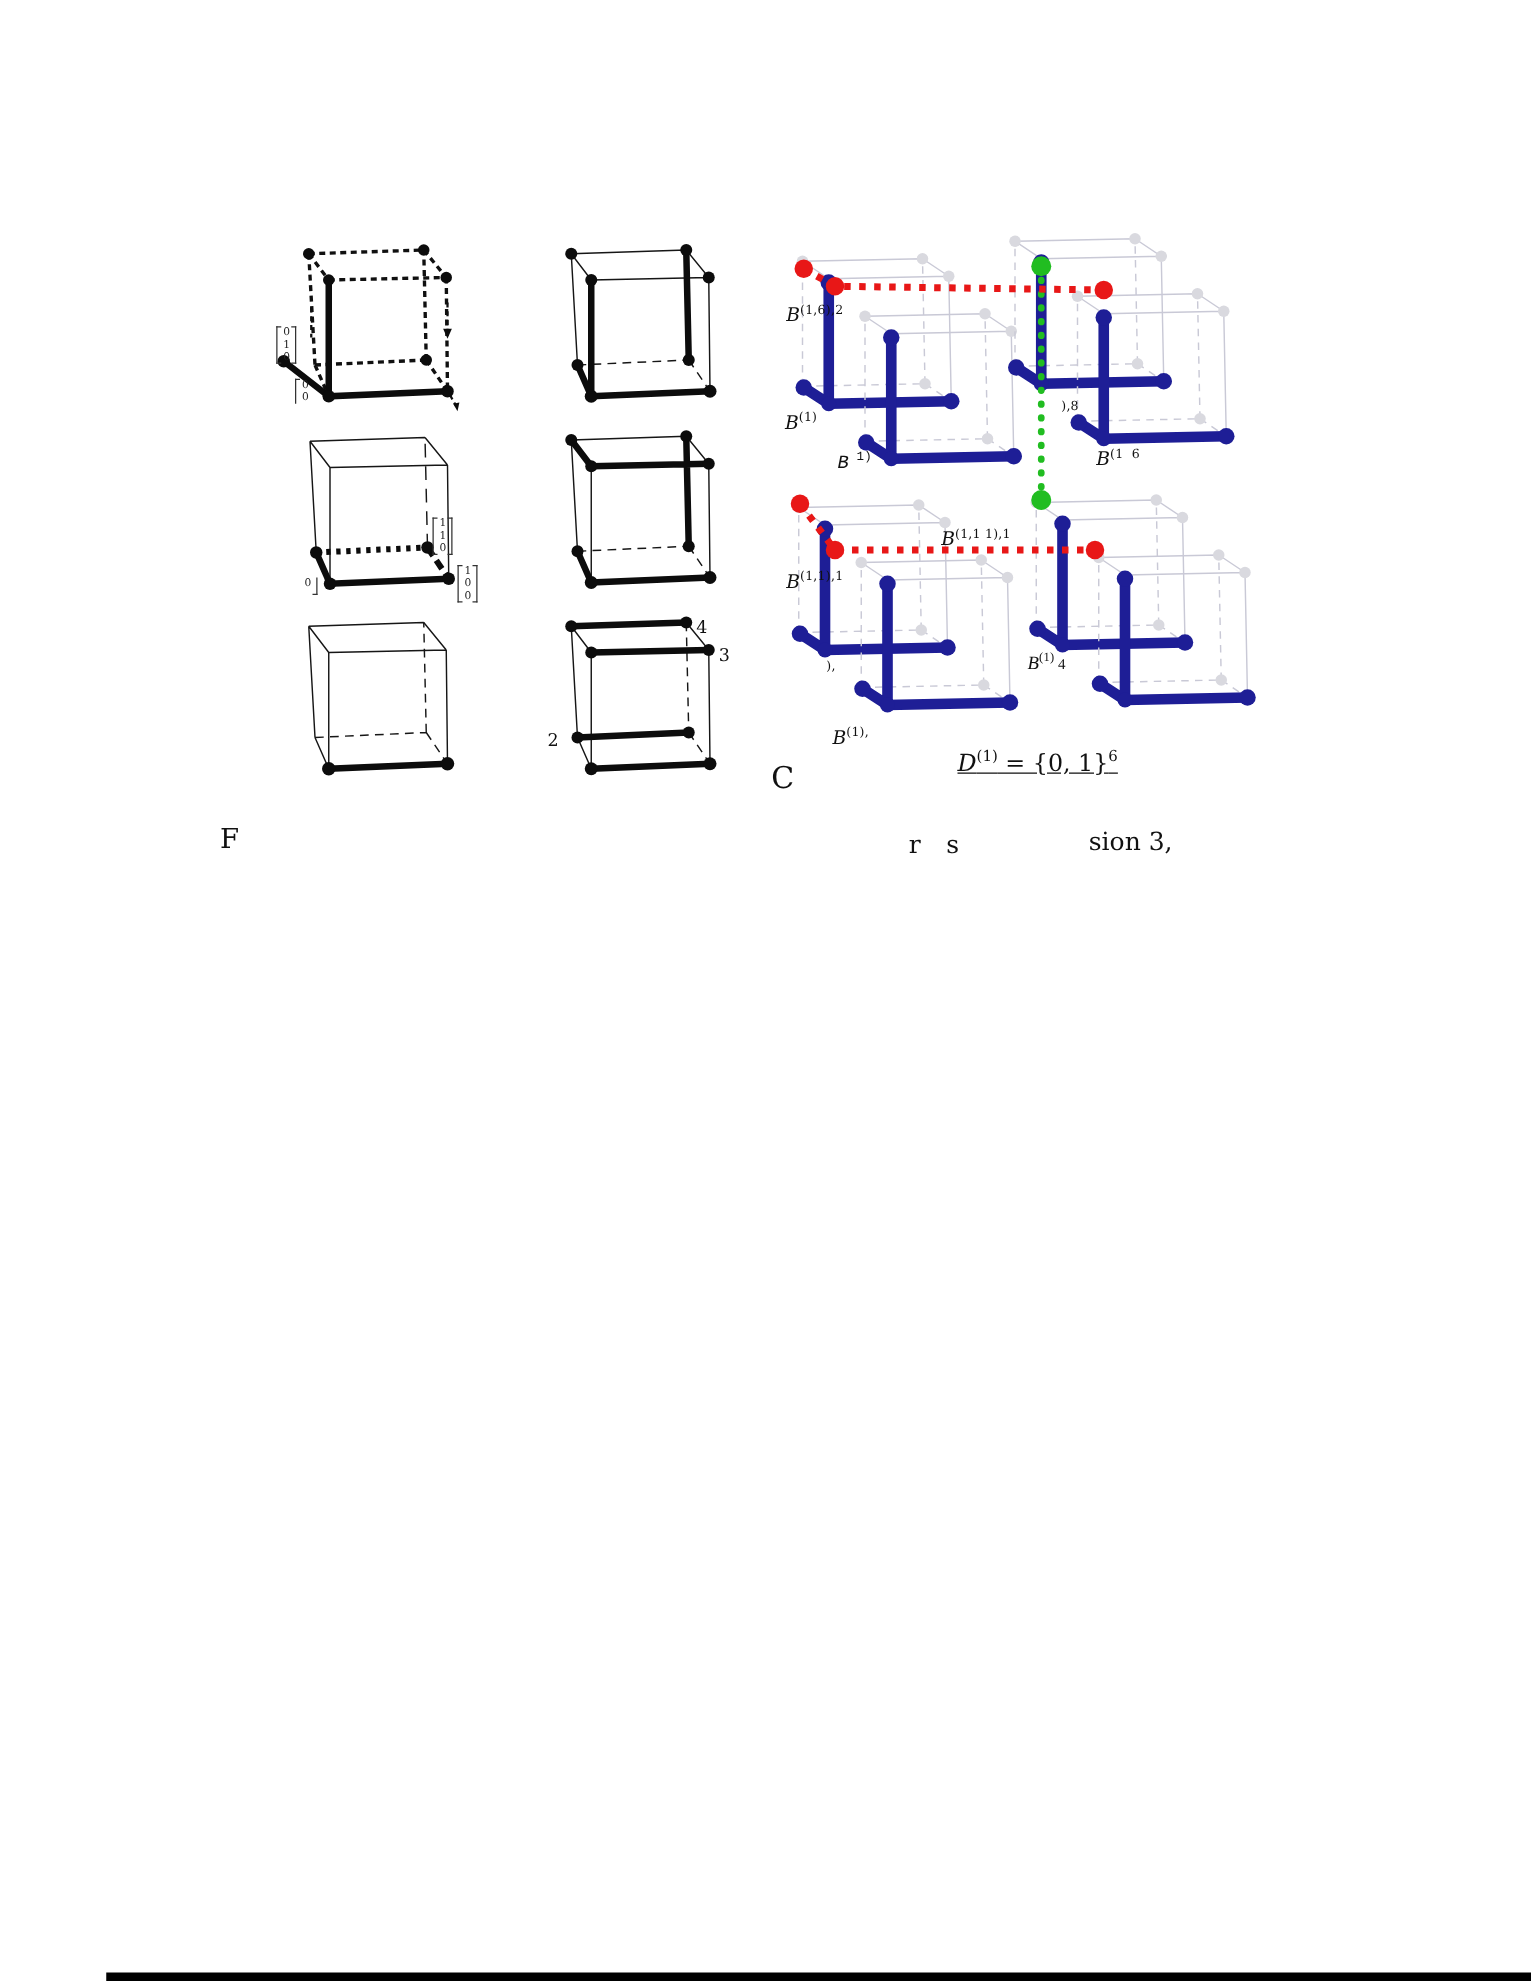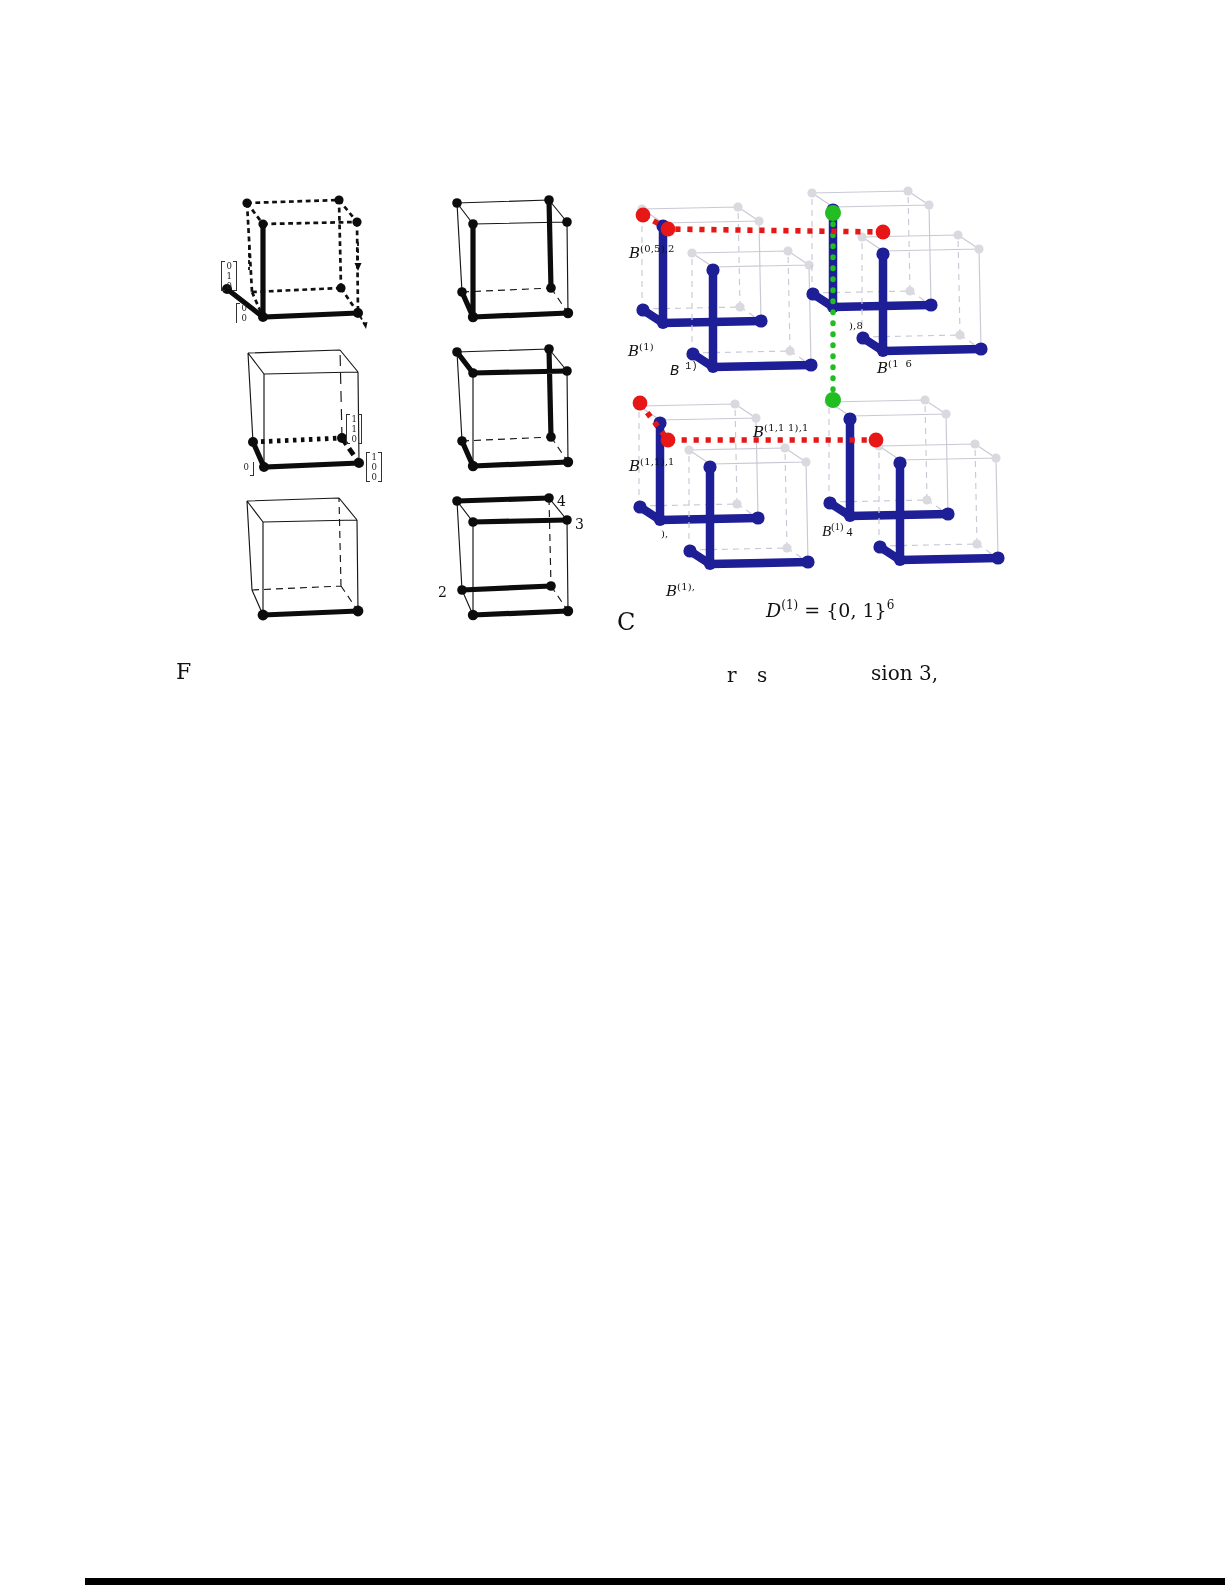--- a/index.html
+++ b/index.html
@@ -28,21 +28,21 @@
   .rl  {stroke:var(--red);stroke-width:5.6;fill:none;stroke-dasharray:5.2 6.8;}
   .rd  {fill:var(--red);}
   .gl  {stroke:var(--green);stroke-width:5.4;fill:none;stroke-linecap:round;stroke-dasharray:0.5 10.5;}
   .grd {fill:var(--green);}
 
   
   .mlabel{position:absolute;font-size:15px;line-height:14px;white-space:nowrap;}
   .mlabel i{font-style:italic;}
   .mlabel sup{font-size:10px;vertical-align:6px;letter-spacing:0.2px;}
   .mlabel .tail{font-size:12px;}
-  .formula{position:absolute;font-size:19px;white-space:nowrap;}
+  .formula{position:absolute;font-size:19px;white-space:nowrap;text-decoration:underline;}
   .formula i{font-style:italic;}
   .formula sup{font-size:12px;vertical-align:8px;}
   .corner-c{position:absolute;font-size:24px;}
 
   
   .vec{position:absolute;display:inline-flex;align-items:stretch;}
   .vec .digits{white-space:pre;font-size:8.5px;line-height:10px;padding:0 1.5px;
                font-family:"DejaVu Serif",serif;color:#222;}
   .br-l{width:3px;border-left:1.2px solid #333;border-top:1.2px solid #333;border-bottom:1.2px solid #333;}
   .br-r{width:3px;border-right:1.2px solid #333;border-top:1.2px solid #333;border-bottom:1.2px solid #333;}
@@ -213,22 +213,22 @@
       <circle class="rd" cx="63" cy="44" r="7.4"></circle>
     <circle class="rd" cx="278" cy="47" r="7.4"></circle>
 
     <path class="rl" d="M35,218 L63,255 L271,255"></path>
     <circle class="rd" cx="35" cy="218" r="7.4"></circle>
       <circle class="rd" cx="63" cy="255" r="7.4"></circle>
     <circle class="rd" cx="271" cy="255" r="7.4"></circle>
   </svg>
 
   <div class="mlabel" style="left:629px;top:242px;">
-    <i>B</i><sup>(0,5),2</sup><span class="tail"></span></div>
-  <div class="mlabel" style="left:628px;top:340px;">
+    <i>B</i><sup>(1,6),2</sup><span class="tail"></span></div>
+  <div class="mlabel" style="left:628px;top:328px;">
     <i>B</i><sup>(1)</sup><span class="tail"></span></div>
   <div class="mlabel" style="left:670px;top:360px;font-family:Liberation Mono, monospace;">
     <i>B</i><sup> 1)</sup><span class="tail"></span></div>
   <div class="mlabel" style="left:849px;top:319px;">
     <i></i><sup>),8</sup><span class="tail"></span></div>
   <div class="mlabel" style="left:877px;top:357px;">
     <i>B</i><sup>(1&nbsp;&nbsp;6</sup><span class="tail"></span></div>
   <div class="mlabel" style="left:753px;top:377px;margin-top:44px;">
     <i>B</i><sup>(1,1 1),1</sup><span class="tail"></span></div>
   <div class="mlabel" style="left:629px;top:455px;">

